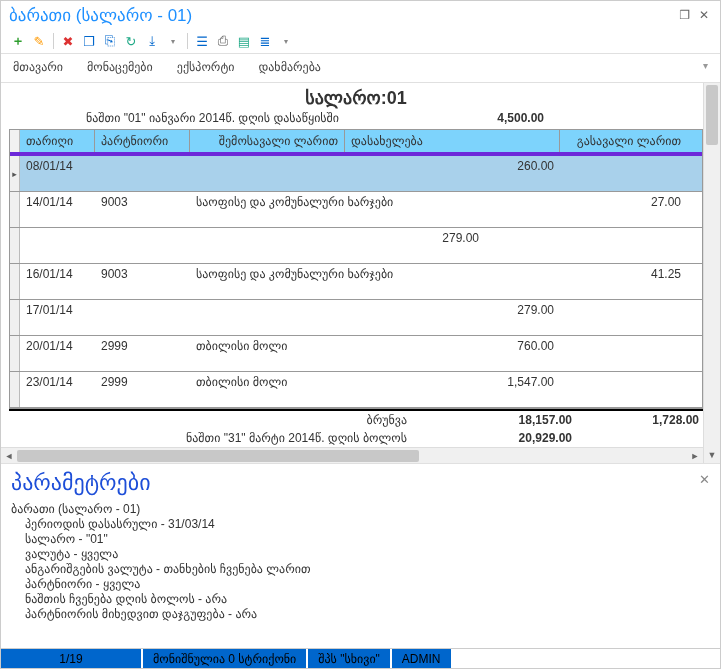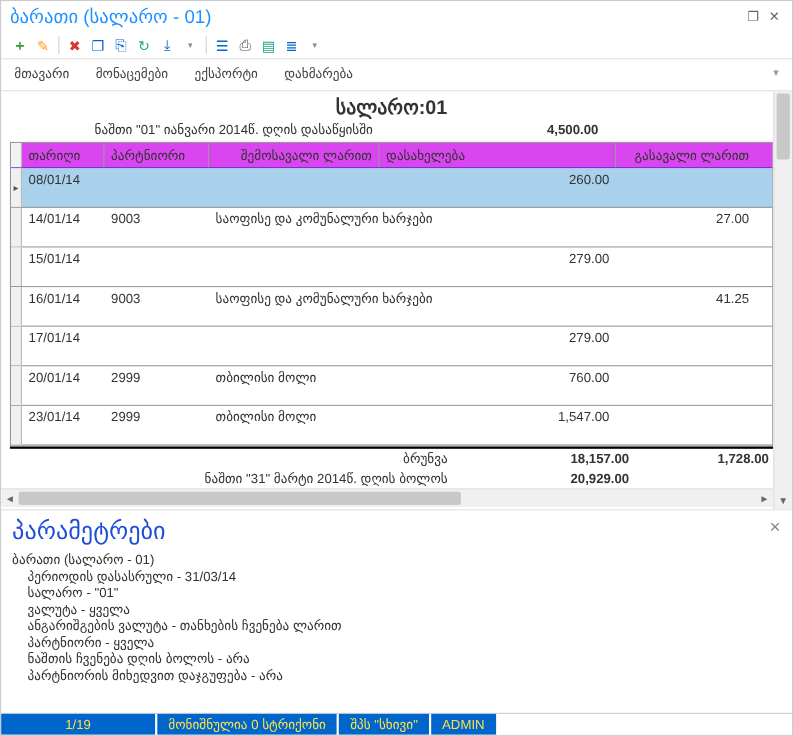--- a/index.html
+++ b/index.html
@@ -36,21 +36,21 @@
 
 .content-wrap { position:relative; height: 380px; display:flex;}
 .report { flex:1; overflow:hidden; padding:0 0 0 0;}
 .report-inner{padding:0 0 0 8px;}
 .head-row { text-align:center; font-size:18px; font-weight:bold; padding:4px 0 0;}
 .subhead { display:flex; padding:2px 10px 4px; }
 .subhead .lbl { flex:1; text-align:center; }
 .subhead .val { width:160px; text-align:right; font-weight:bold; padding-right:22px;}
 
 .grid { border:1px solid #999; }
-.grid-header { display:flex; background:#d946ef; border-bottom:1px solid #6d28d9;}
+.grid-header { display:flex; background:#7dd3fc; border-bottom:4px solid #6d28d9;}
 .gh { padding:4px 6px; border-right:1px solid #999; }
 .row-sel-col{width:10px;background:#f2f2f2;border-right:1px solid #bbb;}
 .grid-row { display:flex; border-bottom:1px solid #999; height:36px; }
 .grid-row.sel { background:#a9d1eb; }
 .gc { padding:3px 6px; }
 .c-date{width:75px;}
 .c-partner{width:95px;}
 .c-name{width:215px;}
 .c-in{width:155px;text-align:right;}
 .c-out{width:127px;text-align:right;}
@@ -76,21 +76,21 @@
 .params-panel { border-top:1px solid #e0e0e0; padding:0px 10px 6px; position:relative; height:190px;}
 .params-title { color:#1d4ed8; font-size:22px; padding:6px 0;}
 .params-close { position:absolute; top:8px; right:10px; color:#888; cursor:pointer; font-size:13px;}
 .param-line { padding:0 0 1px 0; color:#333; font-size:12px;}
 .param-line.ind{padding-left:14px;}
 
 .status-bar {
   position:absolute; left:0; right:0; bottom:0;
   display:flex; height:20px; background:#fff; border-top:1px solid #ccc;
 }
-.status-seg { background:#0066cc; color:#fde047; padding:2px 10px; margin-right:2px; display:flex;align-items:center;}
+.status-seg { background:#0066cc; color:#000000; padding:2px 10px; margin-right:2px; display:flex;align-items:center;}
 .status-seg:first-child{text-align:center;justify-content:center;min-width:140px;}
 .status-bar .filler{flex:1;}
 </style>
 </head>
 <body>
 
 <div class="title-bar">
   <div class="win-title">ბარათი (სალარო - 01)</div>
   <div class="win-ctrls">
     <span>❐</span>
@@ -157,21 +157,20 @@
             <div class="grid-row">
               <div class="row-pointer"></div>
               <div class="gc c-date">14/01/14</div>
               <div class="gc c-partner">9003</div>
               <div class="gc c-name">საოფისე და კომუნალური ხარჯები</div>
               <div class="gc c-in"></div>
               <div class="gc c-out">27.00</div>
             </div>
             <div class="grid-row">
               <div class="row-pointer"></div>
-              <div class="gc c-date">15/01/14</div>
               <div class="gc c-partner"></div>
               <div class="gc c-name"></div>
               <div class="gc c-in">279.00</div>
               <div class="gc c-out"></div>
             </div>
             <div class="grid-row">
               <div class="row-pointer"></div>
               <div class="gc c-date">16/01/14</div>
               <div class="gc c-partner">9003</div>
               <div class="gc c-name">საოფისე და კომუნალური ხარჯები</div>

